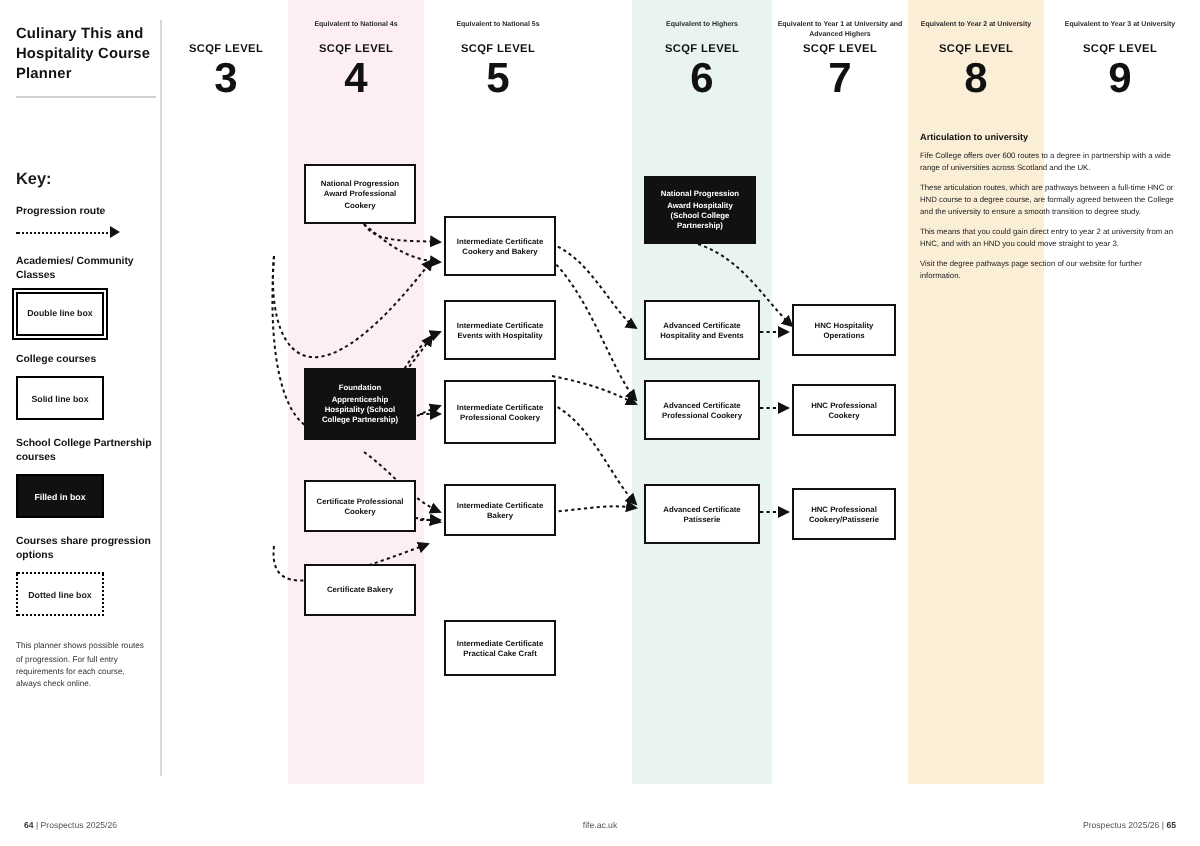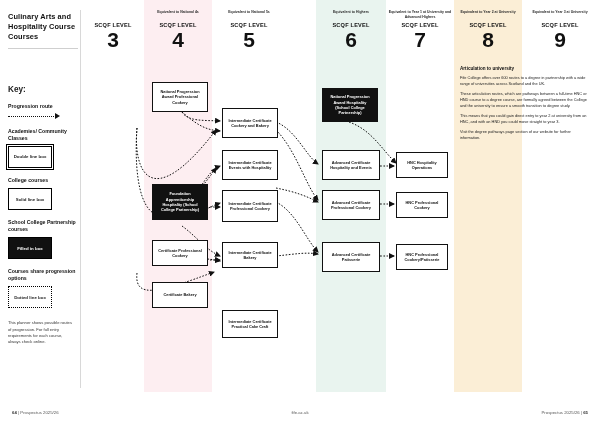--- a/index.html
+++ b/index.html
@@ -84,21 +84,21 @@
 </head>
 <body>
 
 <div id="page">
 
   <div class="band" id="band-l4"></div>
   <div class="band" id="band-l6"></div>
   <div class="band" id="band-l8"></div>
 
   <div id="sidebar">
-    <div id="planner-title">Culinary Arts and Hospitality Course Courses</div>
+    <div id="planner-title">Culinary This and Hospitality Course Planner</div>
     <div class="side-rule"></div>
 
     <div id="key-heading">Key:</div>
 
     <div class="key-block">
       <div class="key-label">Progression route</div>
       <div class="key-arrow-row">
         <span class="dotline"></span>
         <span class="arrow-head"></span>
       </div>

